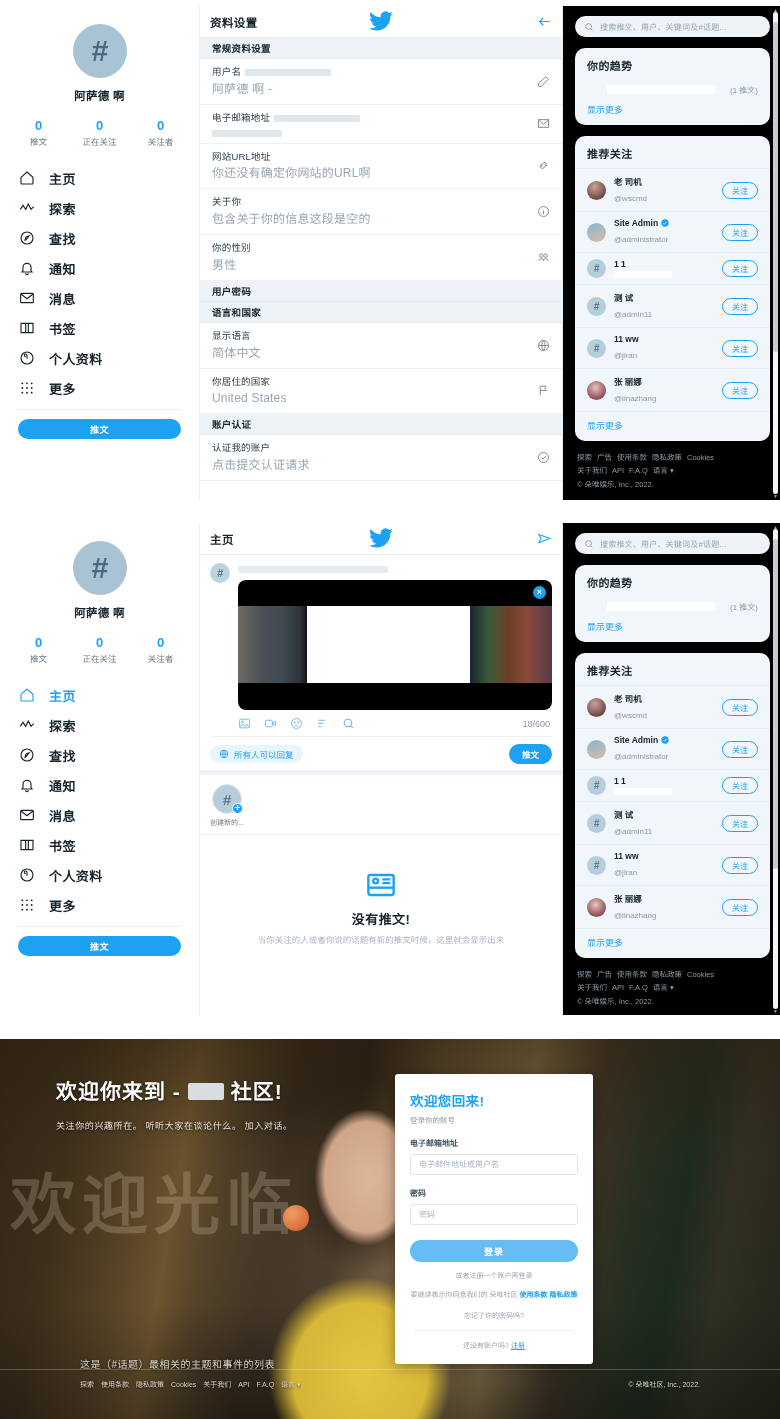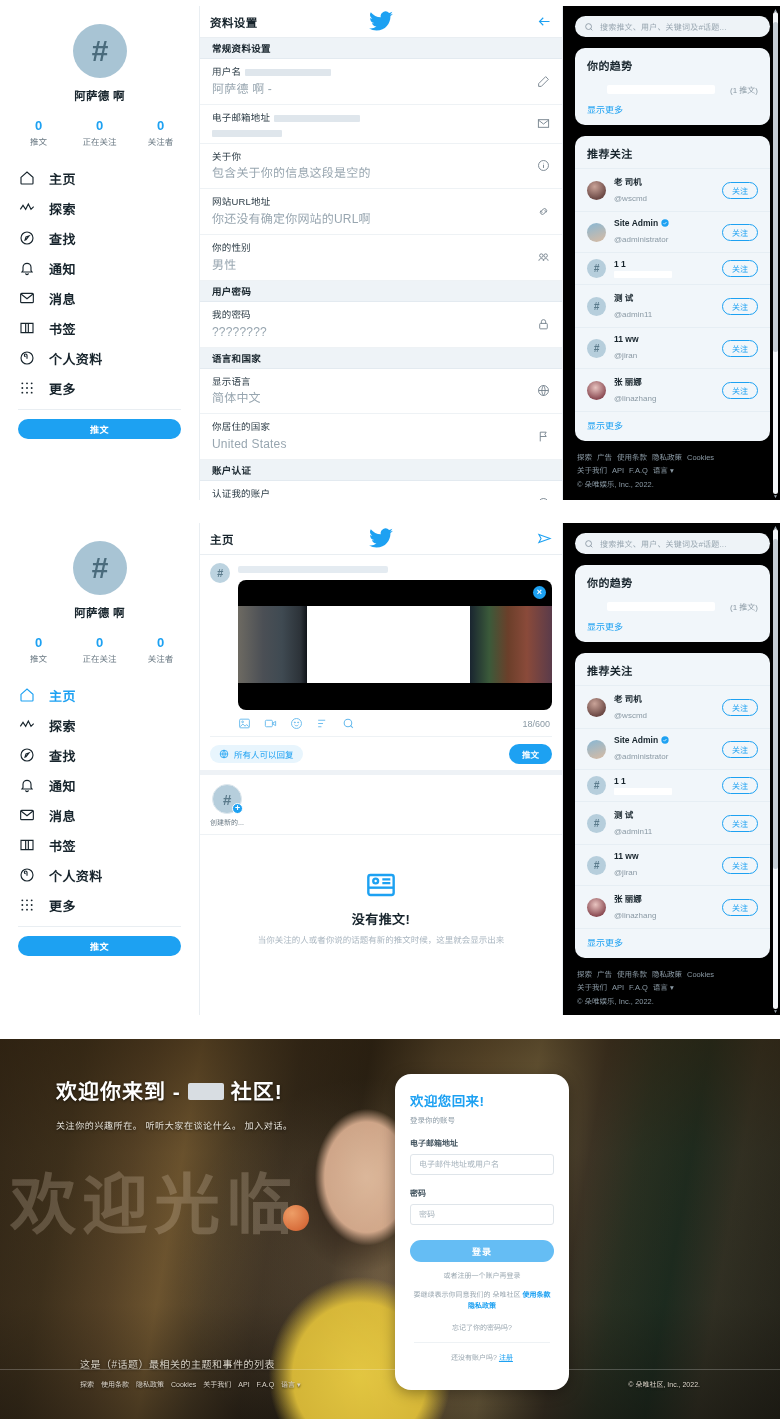--- a/index.html
+++ b/index.html
@@ -244,22 +244,22 @@
   .login-hero p {
     margin-top:14px; font-size:9px; color:#e8e4da; letter-spacing:.6px;
     text-shadow: 0 1px 3px rgba(0,0,0,.7);
   }
   .hero-note {
     position:absolute; left:80px; bottom:48px; font-size:10px; color:#d8d2c6;
     letter-spacing:.5px; text-shadow:0 1px 3px rgba(0,0,0,.8);
   }
 
   .login-card {
-    position:absolute; left:395px; top:35px; width:174px;
-    background:#fff; border-radius:16px; padding:16px 15px 28px;
+    position:absolute; left:395px; top:35px; width:198px;
+    background:#fff; border-radius:3px; padding:16px 15px 14px;
     box-shadow: 0 3px 14px rgba(0,0,0,.35);
   }
   .login-card h2 { font-size:13.5px; font-weight:700; color:#1da1f2; letter-spacing:.4px; }
   .login-card .sub { font-size:7.5px; color:#8a99a4; margin-top:4px; }
   .fld { margin-top:12px; }
   .fld label { display:block; font-size:8px; color:#445560; font-weight:700; margin-bottom:5px; }
   .fld input {
     width:100%; height:21px; border:1px solid #dfe5ea; border-radius:3px;
     padding: 0 8px; font-size:8px; color:#445560; outline:none;
     font-family: "Liberation Sans", sans-serif; background:#fff;
@@ -428,69 +428,57 @@
           </div>
           <span class="sr-ic">
               <svg viewBox="0 0 24 24" fill="none" stroke="currentColor" stroke-width="1.6">
                 <rect x="2.5" y="5" width="19" height="14"></rect>
                 <path d="m3 6 9 7 9-7"></path>
               </svg>
             </span>
         </div>
         <div class="srow">
           <div class="sr-text">
+            <div class="sr-label">网站URL地址</div>
+            <div class="sr-sub">你还没有确定你网站的URL啊</div>
+          </div>
+          <span class="sr-ic">
+              <svg viewBox="0 0 24 24" fill="none" stroke="currentColor" stroke-width="1.6">
+                <path d="M9.5 14.5a4 4 0 0 1 0-5l2-2a4 4 0 0 1 5.6 5.6l-1 1"></path>
+                <path d="M14.5 9.5a4 4 0 0 1 0 5l-2 2a4 4 0 0 1-5.6-5.6l1-1"></path>
+              </svg>
+            </span>
+        </div>
+        <div class="srow">
+          <div class="sr-text">
             <div class="sr-label">关于你</div>
             <div class="sr-sub">包含关于你的信息这段是空的</div>
           </div>
           <span class="sr-ic">
               <svg viewBox="0 0 24 24" fill="none" stroke="currentColor" stroke-width="1.6">
                 <circle cx="12" cy="12" r="9.2"></circle>
                 <path d="M12 10.5v6M12 7.2v.8"></path>
-              </svg>
-            </span>
-        </div>
-        <div class="srow">
-          <div class="sr-text">
-            <div class="sr-label">网站URL地址</div>
-            <div class="sr-sub">你还没有确定你网站的URL啊</div>
-          </div>
-          <span class="sr-ic">
-              <svg viewBox="0 0 24 24" fill="none" stroke="currentColor" stroke-width="1.6">
-                <path d="M9.5 14.5a4 4 0 0 1 0-5l2-2a4 4 0 0 1 5.6 5.6l-1 1"></path>
-                <path d="M14.5 9.5a4 4 0 0 1 0 5l-2 2a4 4 0 0 1-5.6-5.6l1-1"></path>
               </svg>
             </span>
         </div>
         <div class="srow">
           <div class="sr-text">
             <div class="sr-label">你的性别</div>
             <div class="sr-sub">男性</div>
           </div>
           <span class="sr-ic">
               <svg viewBox="0 0 24 24" fill="none" stroke="currentColor" stroke-width="1.6">
                 <circle cx="8" cy="8.5" r="3.2"></circle>
                 <circle cx="16" cy="8.5" r="3.2"></circle>
                 <path d="M3.5 18c0-2.4 2-4 4.5-4s4.5 1.6 4.5 4M11.5 18c0-2.4 2-4 4.5-4s4.5 1.6 4.5 4"></path>
               </svg>
             </span>
         </div>
 
         <div class="sect-head">用户密码</div>
-        <div class="srow">
-          <div class="sr-text">
-            <div class="sr-label">我的密码</div>
-            <div class="sr-sub">????????</div>
-          </div>
-          <span class="sr-ic">
-              <svg viewBox="0 0 24 24" fill="none" stroke="currentColor" stroke-width="1.6">
-                <rect x="5" y="10" width="14" height="10" rx="1.5"></rect>
-                <path d="M8 10V7a4 4 0 0 1 8 0v3"></path>
-              </svg>
-            </span>
-        </div>
 
         <div class="sect-head">语言和国家</div>
         <div class="srow">
           <div class="sr-text">
             <div class="sr-label">显示语言</div>
             <div class="sr-sub">简体中文</div>
           </div>
           <span class="sr-ic">
               <svg viewBox="0 0 24 24" fill="none" stroke="currentColor" stroke-width="1.6">
                 <circle cx="12" cy="12" r="9.2"></circle>

